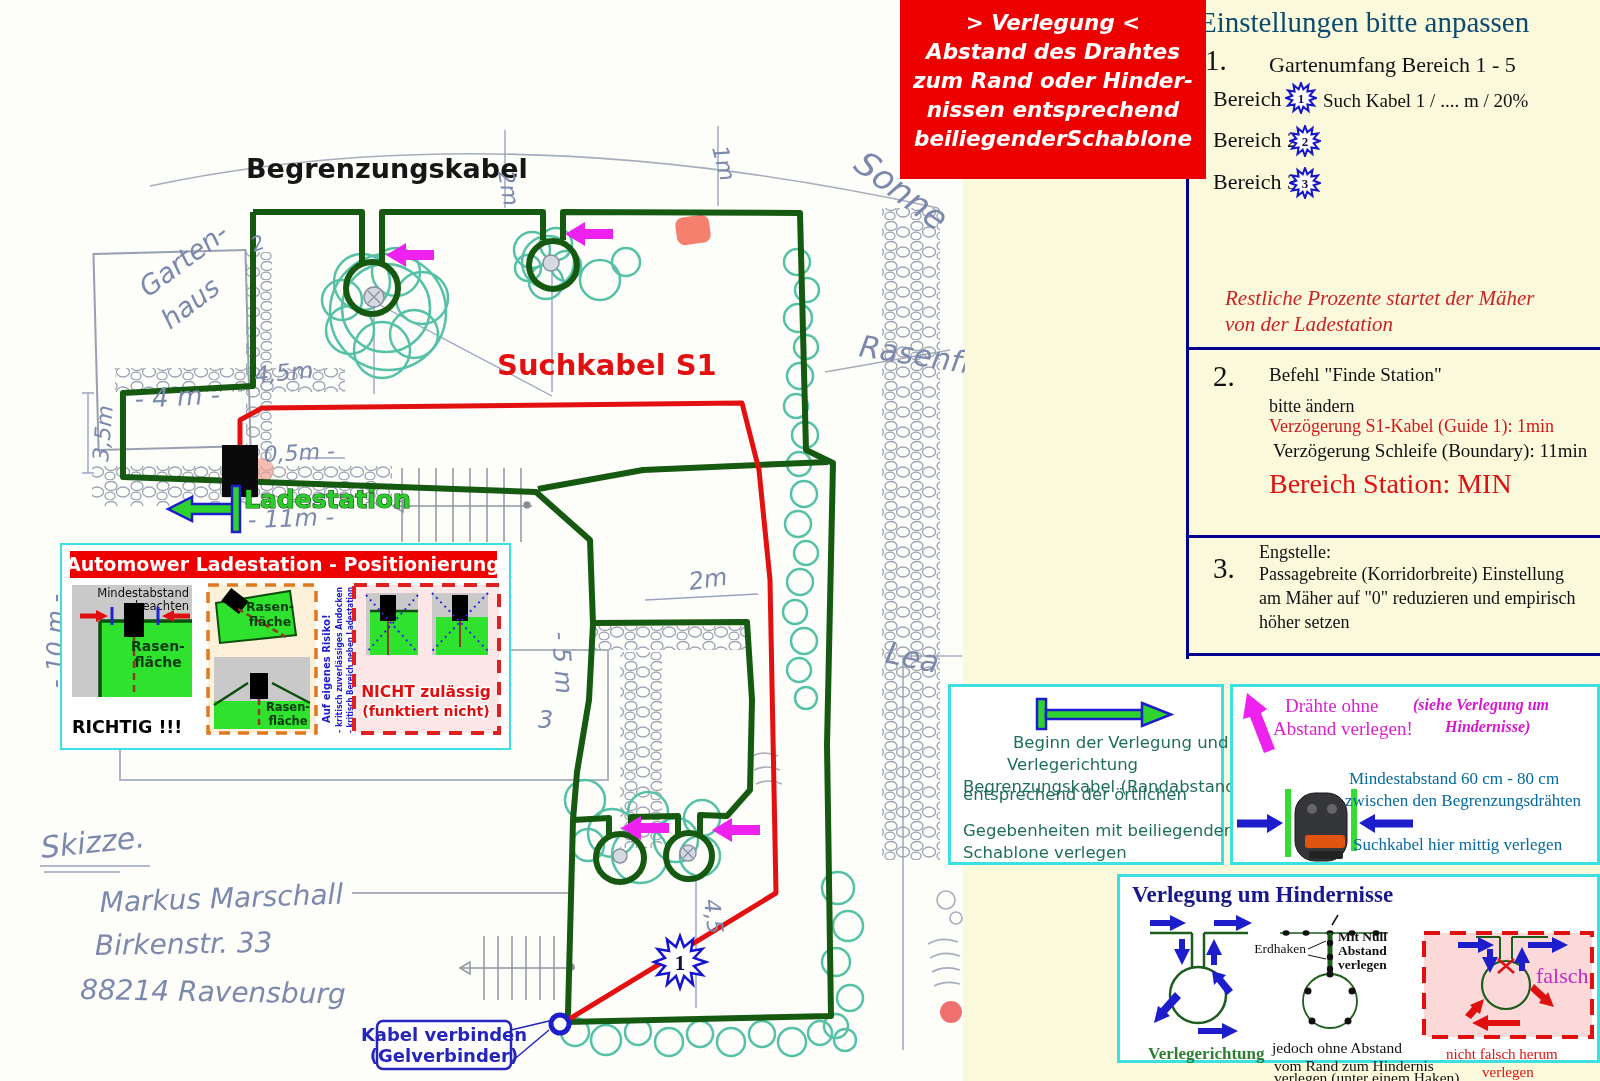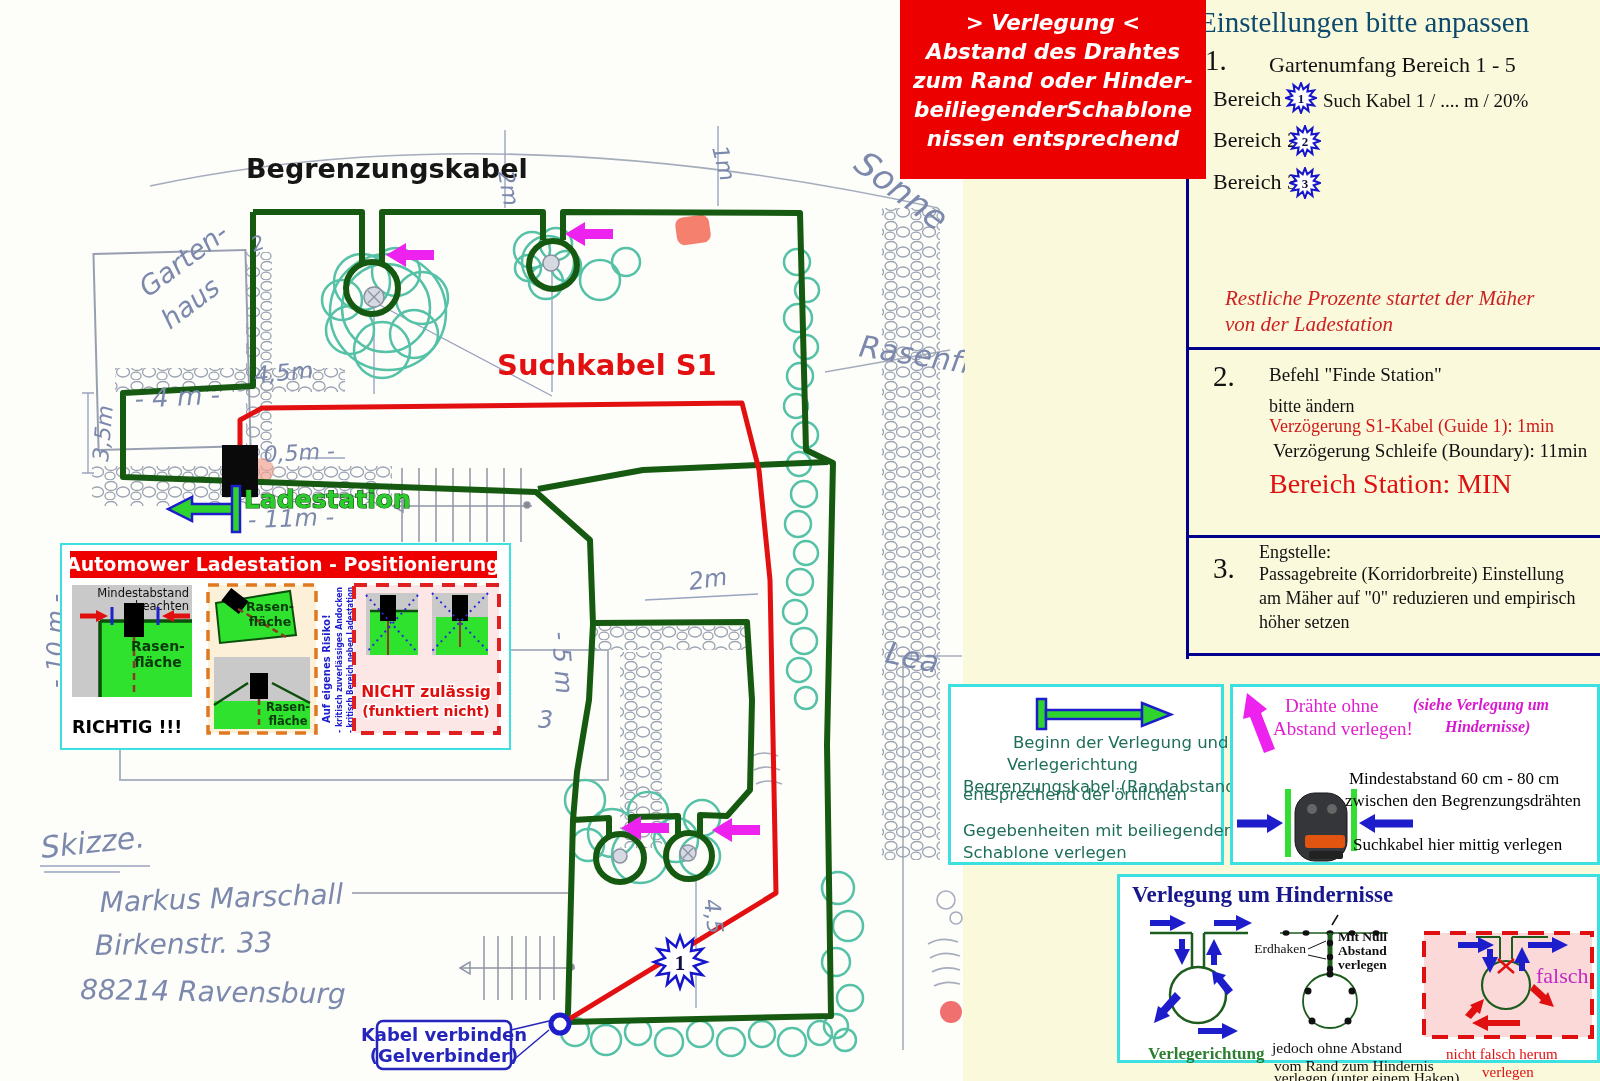--- a/index.html
+++ b/index.html
@@ -26,21 +26,21 @@
   .red-line{color:#d01818;}
   .big-red{color:#e01010;font-size:28px;}
   
   .cyanbox{border:3px solid #3ce0e0;background:#fff;box-sizing:border-box;z-index:6;margin-top:27px;}
   .boxA{left:948px;top:657px;width:276px;height:181px;}
   .ba-line{position:absolute;font-family:"DejaVu Sans",sans-serif;font-size:16.5px;color:#1e6e5a;white-space:nowrap;}
   .boxB{left:1230px;top:657px;width:370px;height:181px;font-family:"Liberation Serif",serif;}
   .bb{position:absolute;white-space:nowrap;}
   .mag{color:#e020d0;font-size:19px;}
   .mag-it{color:#d818d0;font-size:16px;font-style:italic;font-weight:bold;}
-  .blk{color:#000000;font-size:17px;}
+  .blk{color:#0369a1;font-size:17px;}
   .boxC{left:1117px;top:847px;width:483px;height:189px;}
   .bc-title{position:absolute;left:12px;top:5px;font-family:"Liberation Serif",serif;
     font-size:23px;font-weight:600;color:#18188c;white-space:nowrap;}
   
   .posbox{left:60px;top:543px;width:447px;height:203px;border:2px solid #3ce0e0;background:#fff;z-index:6;}
   svg text{user-select:none;}
 </style>
 </head>
 <body>
 
@@ -257,22 +257,22 @@
       <text font-size="24" transform="translate(690,590) rotate(-8)">2m</text>
       <text font-size="22" transform="translate(704,900) rotate(83)">4,5</text>
       <text font-size="20" transform="translate(254,252) rotate(-20)">2</text>
     </g>
   </svg>
 
   <div class="abs red-note">
     <div>&gt; Verlegung &lt;</div>
     <div>Abstand des Drahtes</div>
     <div>zum Rand oder Hinder-</div>
+    <div>nissen entsprechend</div>
     <div>beiliegenderSchablone</div>
-    <div>nissen entsprechend</div>
   </div>
 
   <div class="abs settings">
     <div class="sec sec1">
       <div class="abs s-title">Einstellungen bitte anpassen</div>
       <div class="abs num" style="left:16px;top:44px;">1.</div>
       <div class="abs" style="left:80px;top:52px;font-size:22px;">Gartenumfang Bereich 1 - 5</div>
 
       <div class="abs" style="left:24px;top:86px;font-size:22px;">Bereich 1</div>
       <svg class="abs star-badge" style="left:96px;top:82px;" viewBox="0 0 32 32">

